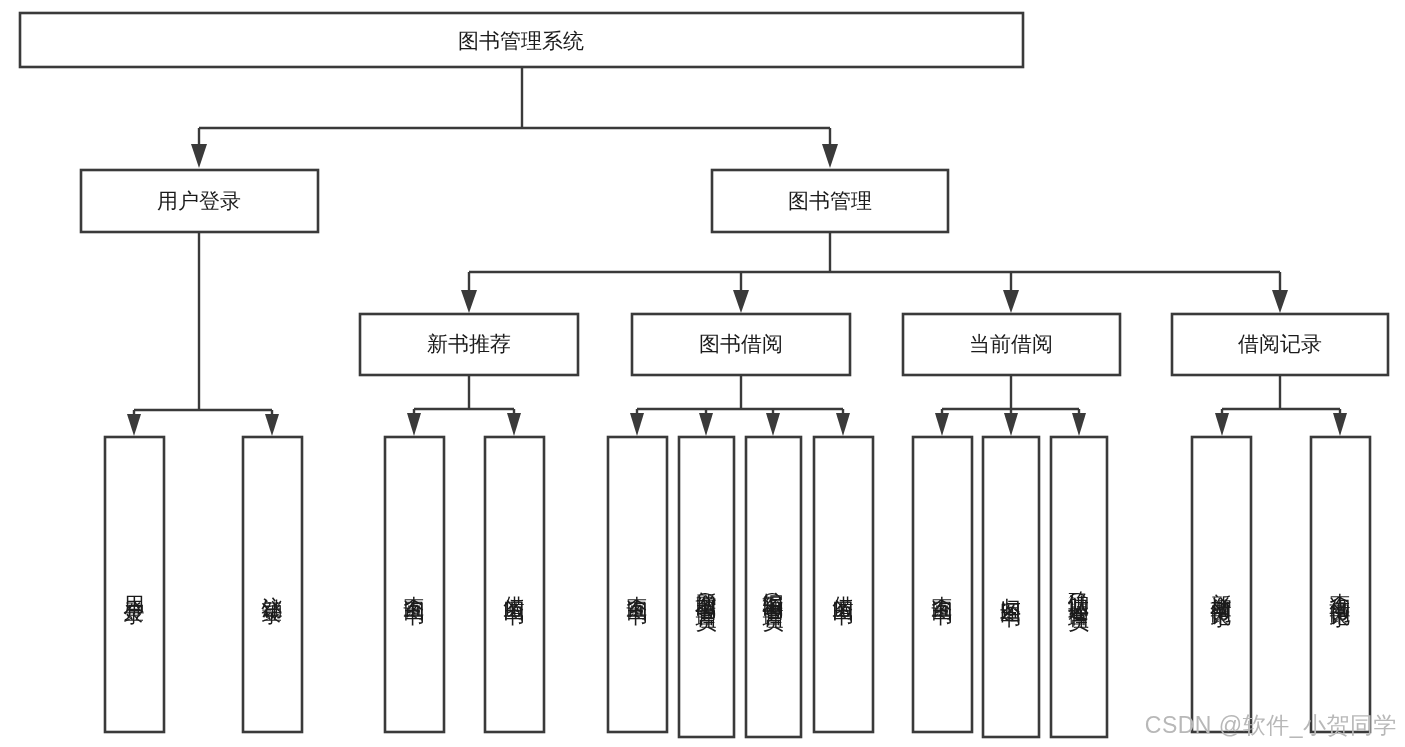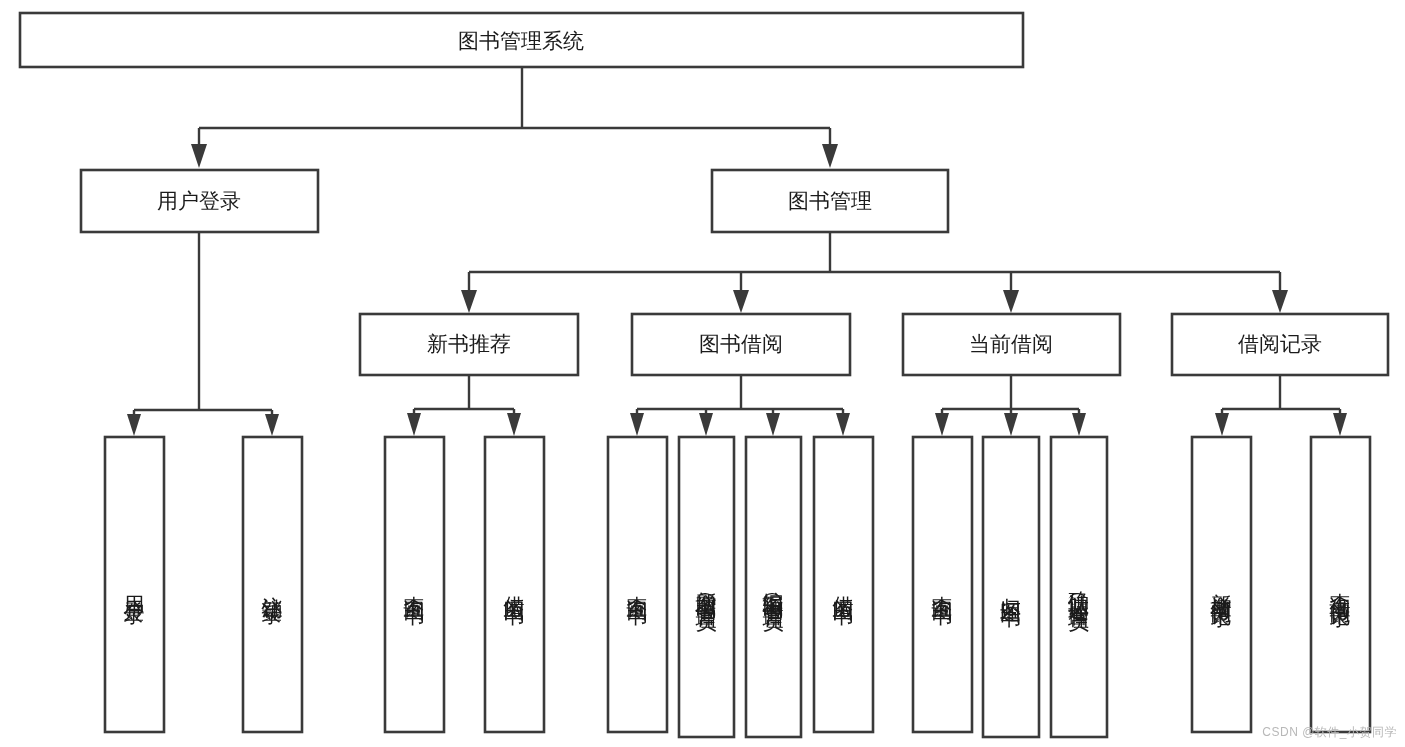--- a/index.html
+++ b/index.html
@@ -62,21 +62,21 @@
     align-items: center;
     justify-content: center;
     white-space: nowrap;
     pointer-events: none;
   }
   .watermark {
     position: absolute;
     right: 8px;
     bottom: 6px;
     font-family: "Liberation Sans", "DejaVu Sans", sans-serif;
-    font-size: 12px;
+    font-size: 23px;
     color: #b8b8b8;
     letter-spacing: 0.5px;
     white-space: nowrap;
   }
 </style>
 </head>
 <body>
 
 <div id="diagram-root">
 

